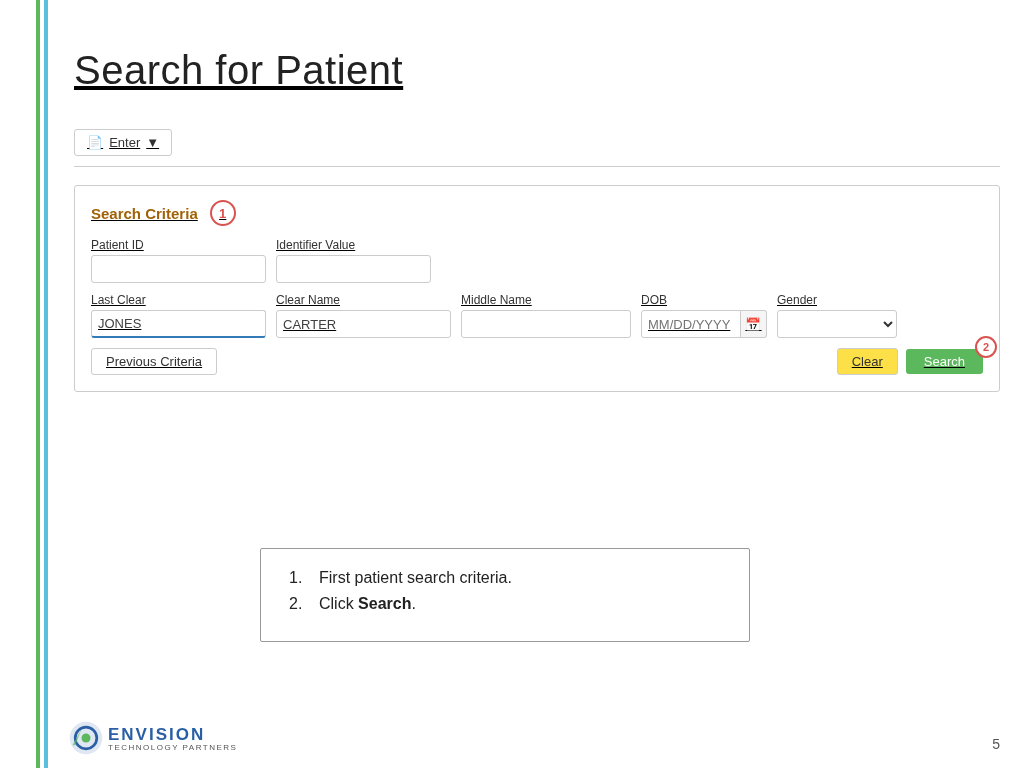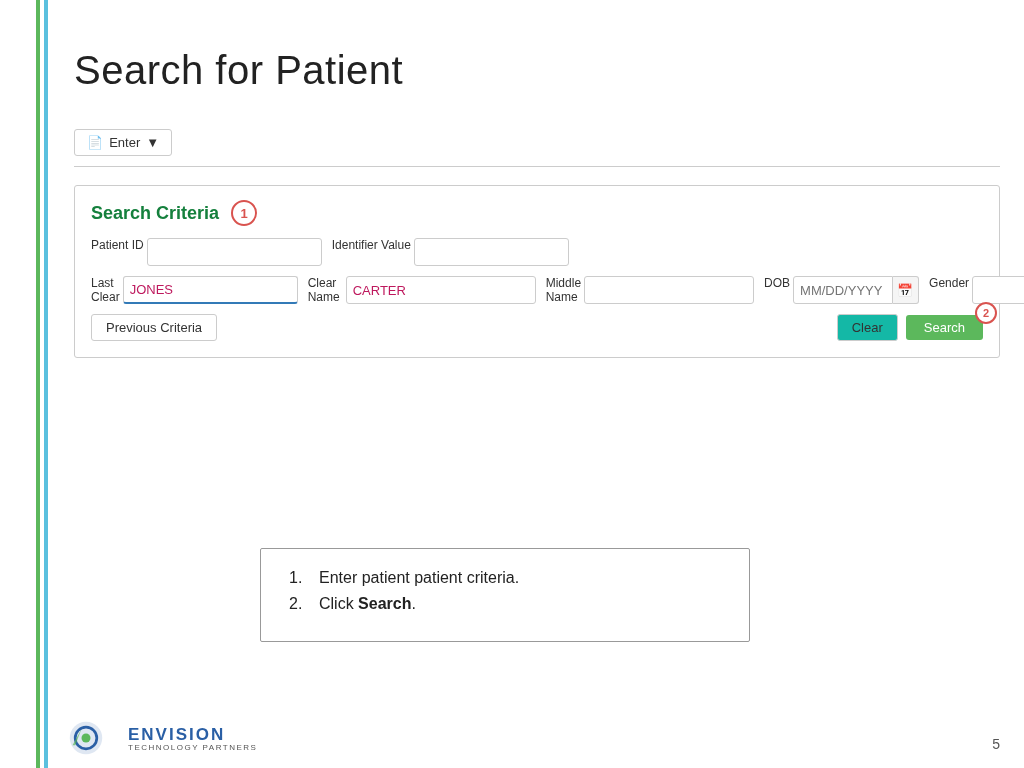--- a/index.html
+++ b/index.html
@@ -40,20 +40,21 @@
       color: #555;
     }
 
     
     .content {
       position: absolute;
       left: 64px;
       top: 0;
       right: 0;
       bottom: 0;
+      text-decoration: underline;
     }
 
     
     .page-title {
       font-size: 40px;
       font-weight: 300;
       color: #222;
       margin-top: 48px;
       margin-left: 10px;
       letter-spacing: 0.5px;
@@ -127,23 +128,23 @@
     }
 
     .search-criteria-header {
       display: flex;
       align-items: center;
       gap: 12px;
       margin-bottom: 12px;
     }
 
     .search-criteria-label {
-      font-size: 18px;
+      font-size: 15px;
       font-weight: 600;
-      color: #15803d;
+      color: #a16207;
     }
 
     .circle-badge {
       width: 26px;
       height: 26px;
       border-radius: 50%;
       border: 2px solid #d9534f;
       color: #d9534f;
       font-size: 13px;
       font-weight: 600;
@@ -155,36 +156,36 @@
     
     .form-row {
       display: flex;
       align-items: flex-end;
       gap: 10px;
       margin-bottom: 10px;
     }
 
     .field-group {
       display: flex;
-      flex-direction: row;
+      flex-direction: column;
       gap: 3px;
     }
 
     .field-label {
       font-size: 12px;
       color: #333;
     }
 
     .form-input {
       border: 1px solid #ccc;
       border-radius: 3px;
       padding: 4px 6px;
       font-size: 13px;
       height: 28px;
-      color: #be185d;
+      color: #404040;
       outline: none;
     }
 
     .form-input.last-name-input {
       border-bottom: 2px solid #337ab7;
     }
 
     .form-select {
       border: 1px solid #ccc;
       border-radius: 3px;
@@ -194,21 +195,21 @@
       color: #333;
       background: #fff;
       cursor: pointer;
     }
 
     
     .w-patient-id { width: 175px; }
     .w-id-type { width: 110px; }
     .w-id-value { width: 155px; }
     .w-last-name { width: 175px; }
-    .w-first-name { width: 193px; }
+    .w-first-name { width: 175px; }
     .w-middle-name { width: 170px; }
     .w-gender { width: 120px; }
 
     
     .dob-wrapper {
       display: flex;
       align-items: center;
     }
     .dob-input {
       border: 1px solid #ccc;
@@ -254,21 +255,21 @@
 
     .right-actions {
       display: flex;
       align-items: center;
       gap: 8px;
       position: relative;
     }
 
     .clear-btn {
       border: 1px solid #ccc;
-      background: #14b8a6;
+      background: #fde047;
       padding: 5px 14px;
       border-radius: 3px;
       font-size: 13px;
       color: #333;
       cursor: pointer;
     }
 
     .search-btn {
       border: none;
       background: #5cb85c;
@@ -327,21 +328,21 @@
       font-weight: normal;
     }
 
     
     .logo-area {
       position: absolute;
       bottom: 12px;
       left: 68px;
       display: flex;
       align-items: center;
-      gap: 24px;
+      gap: 4px;
     }
 
     .logo-icon {
       width: 36px;
       height: 36px;
     }
 
     .logo-text {
       display: flex;
       flex-direction: column;
@@ -439,21 +440,21 @@
     </div>
 
   </div>
 
 </div>
 
 <div class="instructions-box">
   <ol>
     <li>
       <span class="num">1.</span>
-      <span>Enter patient patient criteria.</span>
+      <span>First patient search criteria.</span>
     </li>
     <li>
       <span class="num">2.</span>
       <span>Click <strong>Search</strong>.</span>
     </li>
   </ol>
 </div>
 
 <div class="logo-area">
   <svg class="logo-icon" viewBox="0 0 40 40" xmlns="http://www.w3.org/2000/svg">

